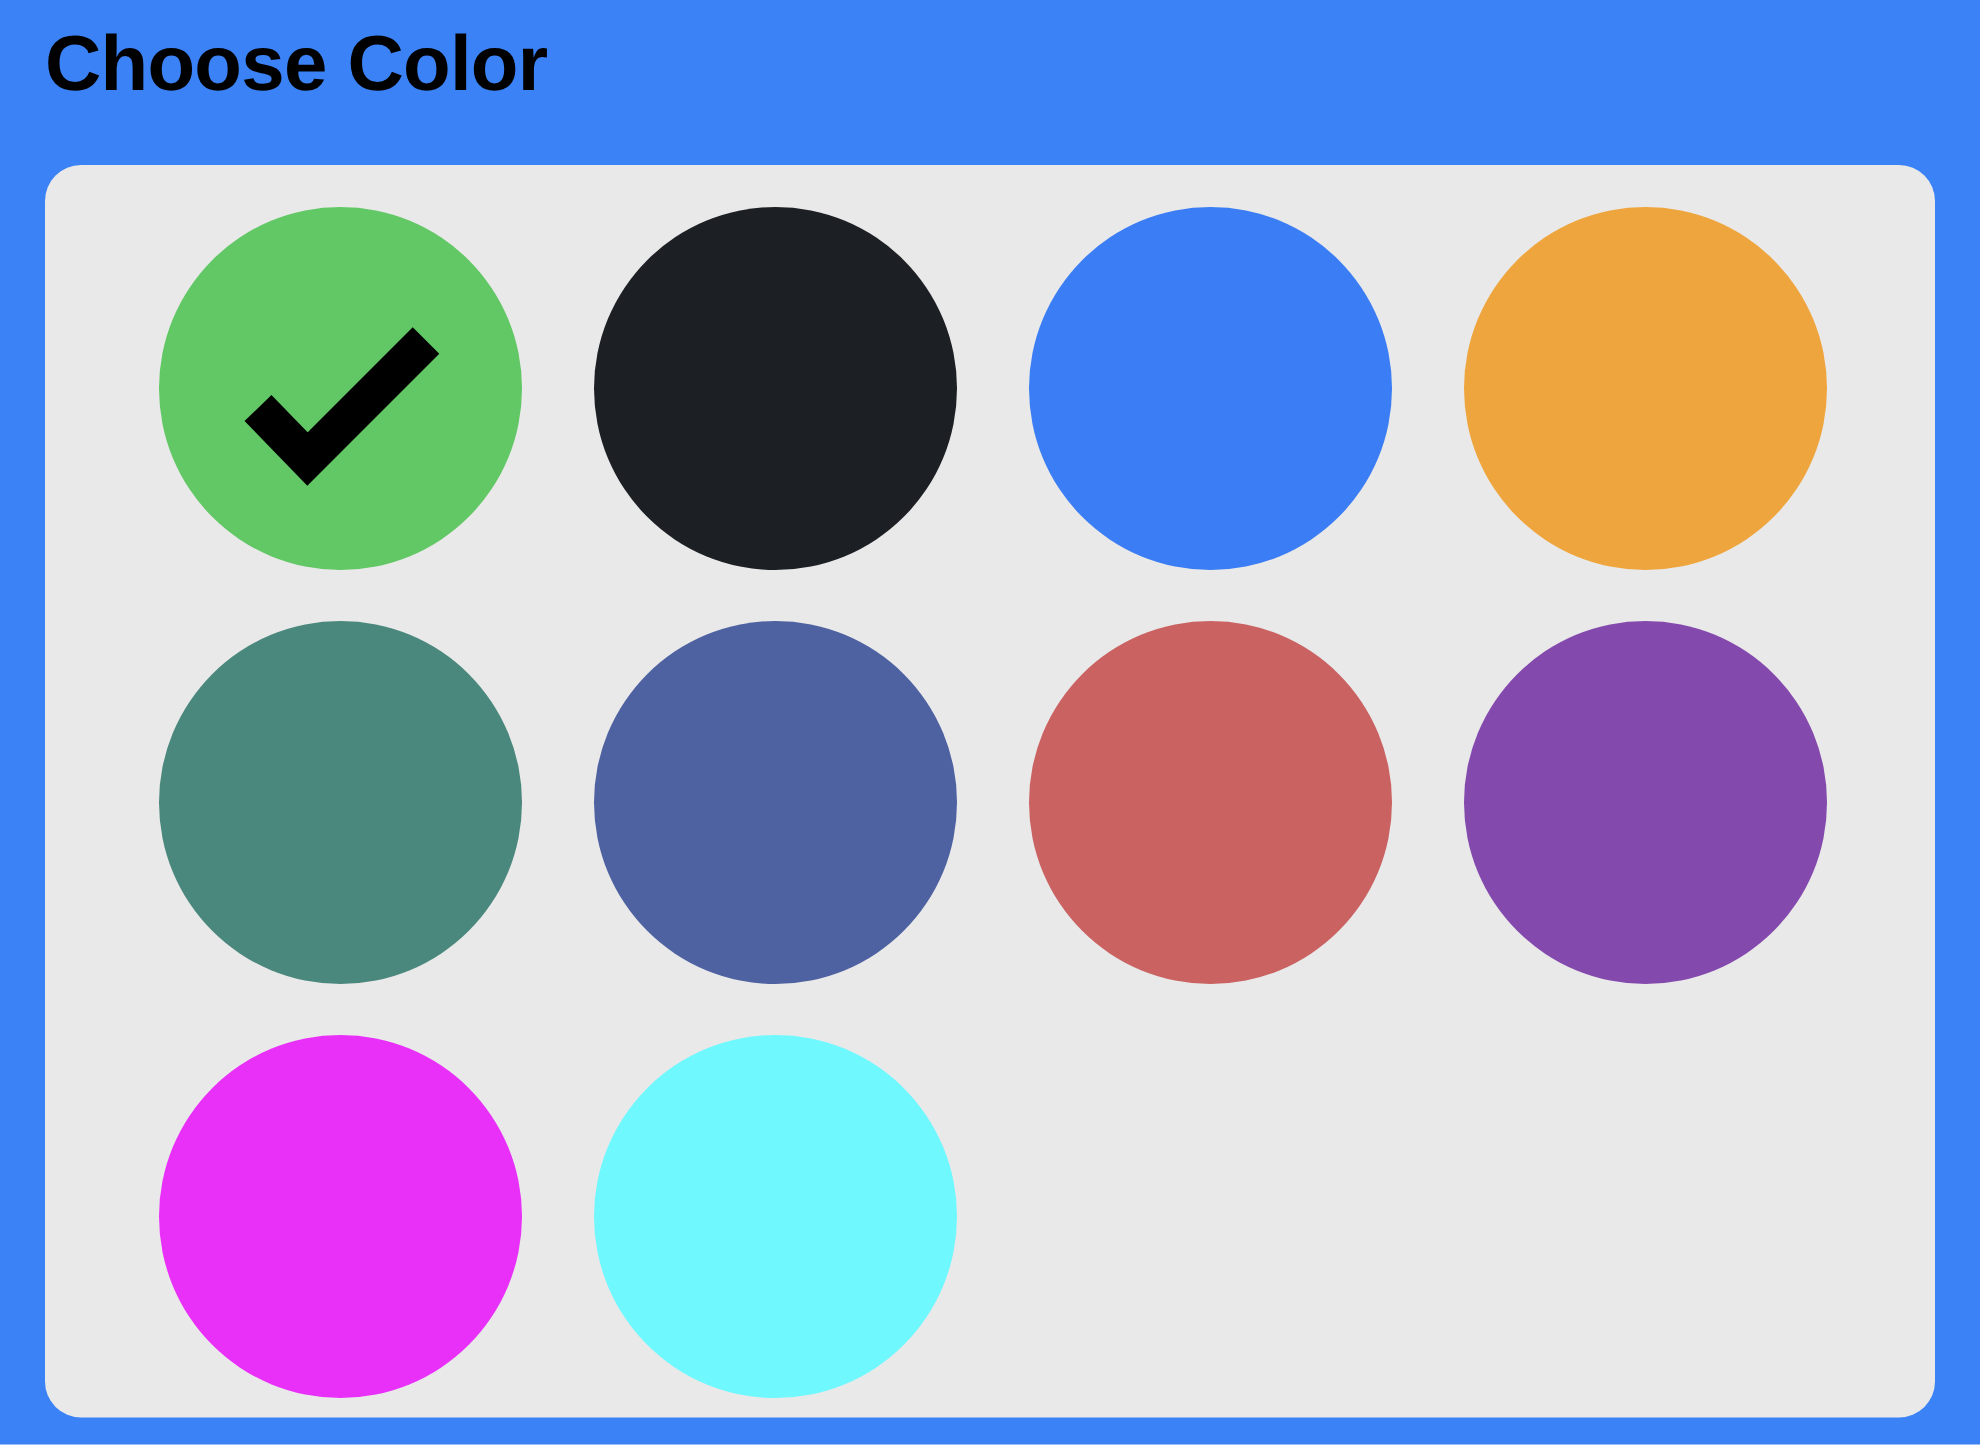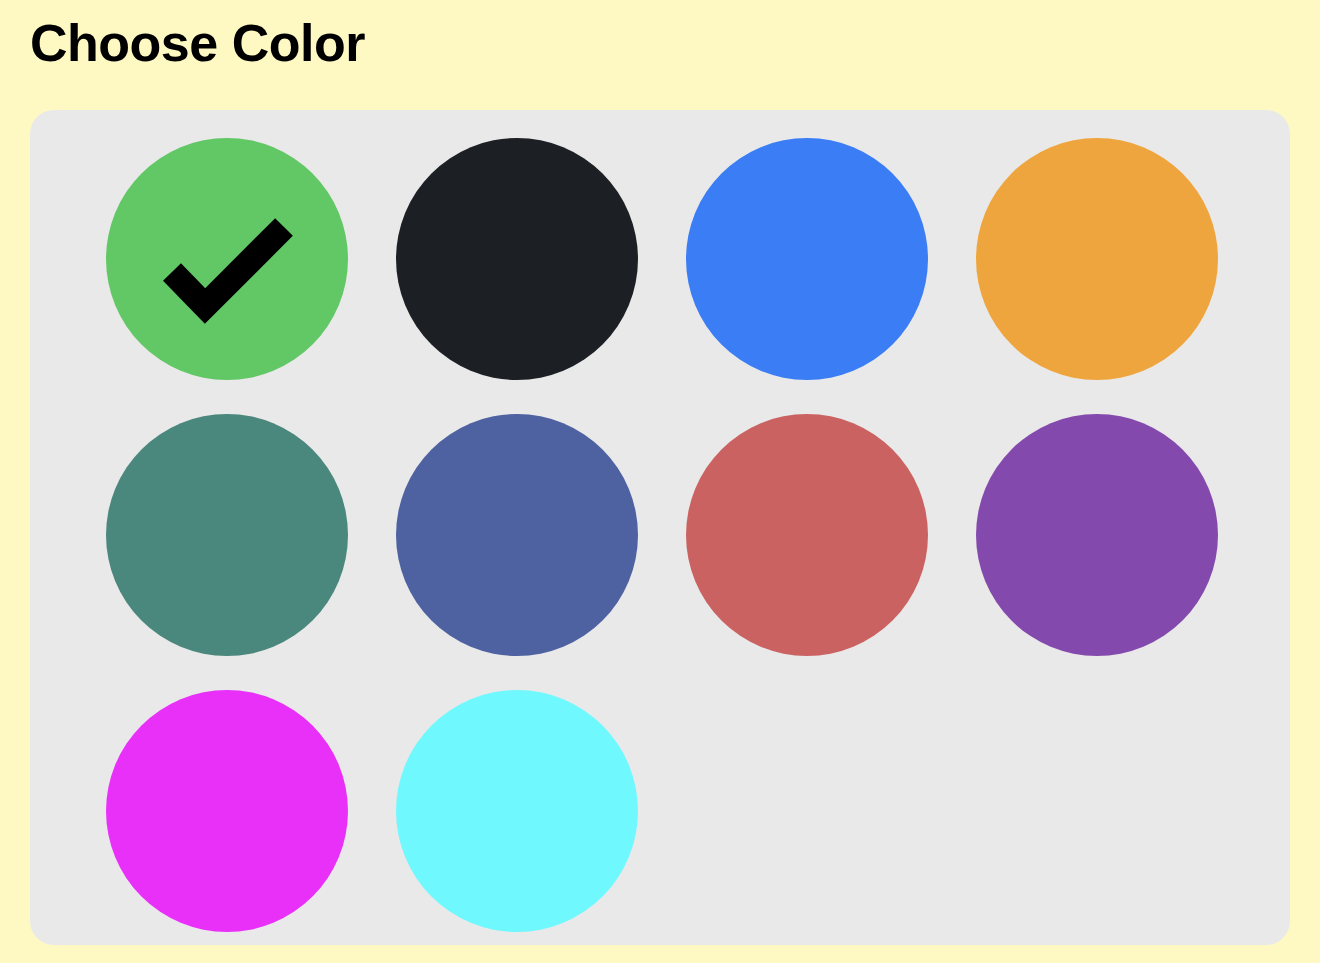--- a/index.html
+++ b/index.html
@@ -12,21 +12,21 @@
     height: 963px;
     font-family: "Liberation Sans", sans-serif;
     -webkit-font-smoothing: antialiased;
     overflow: hidden;
   }
 
   .screen {
     position: relative;
     width: 1320px;
     height: 963px;
-    background: #fef9c3;
+    background: #3b82f6;
     box-sizing: border-box;
   }
 
   .page-title {
     position: absolute;
     left: 30px;
     top: 11px;
     font-size: 52px;
     line-height: 64px;
     font-weight: 700;

